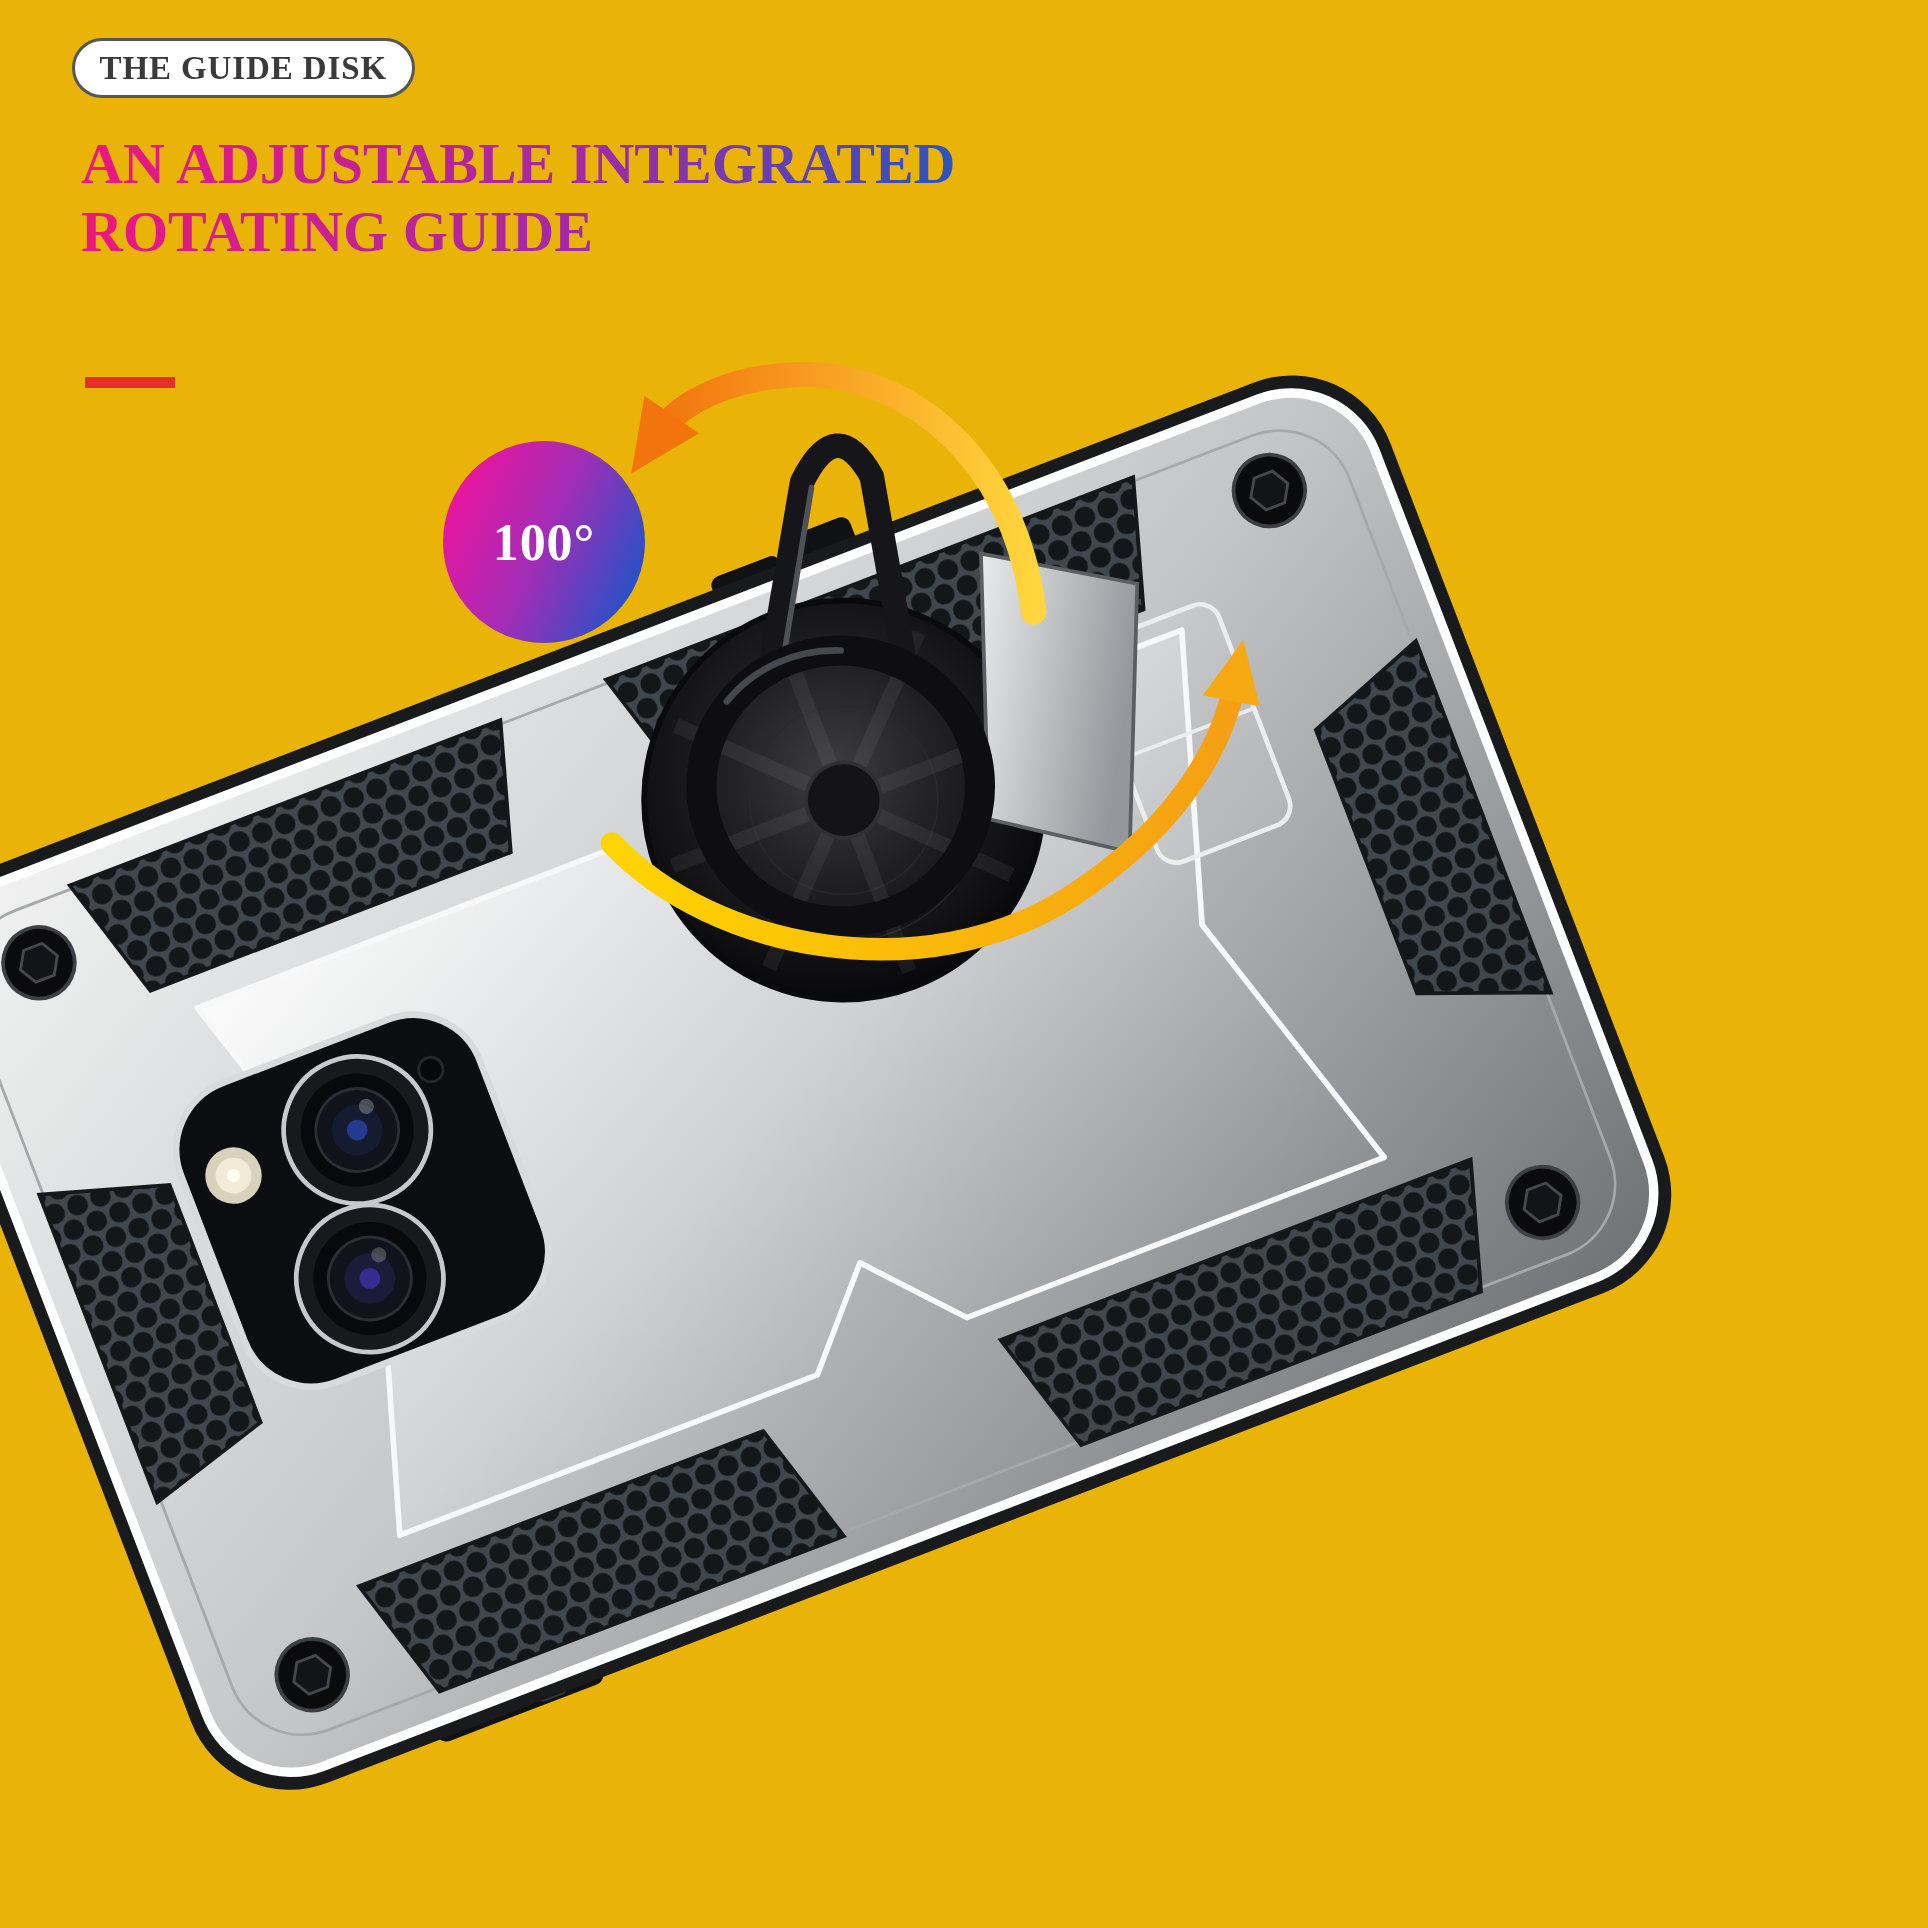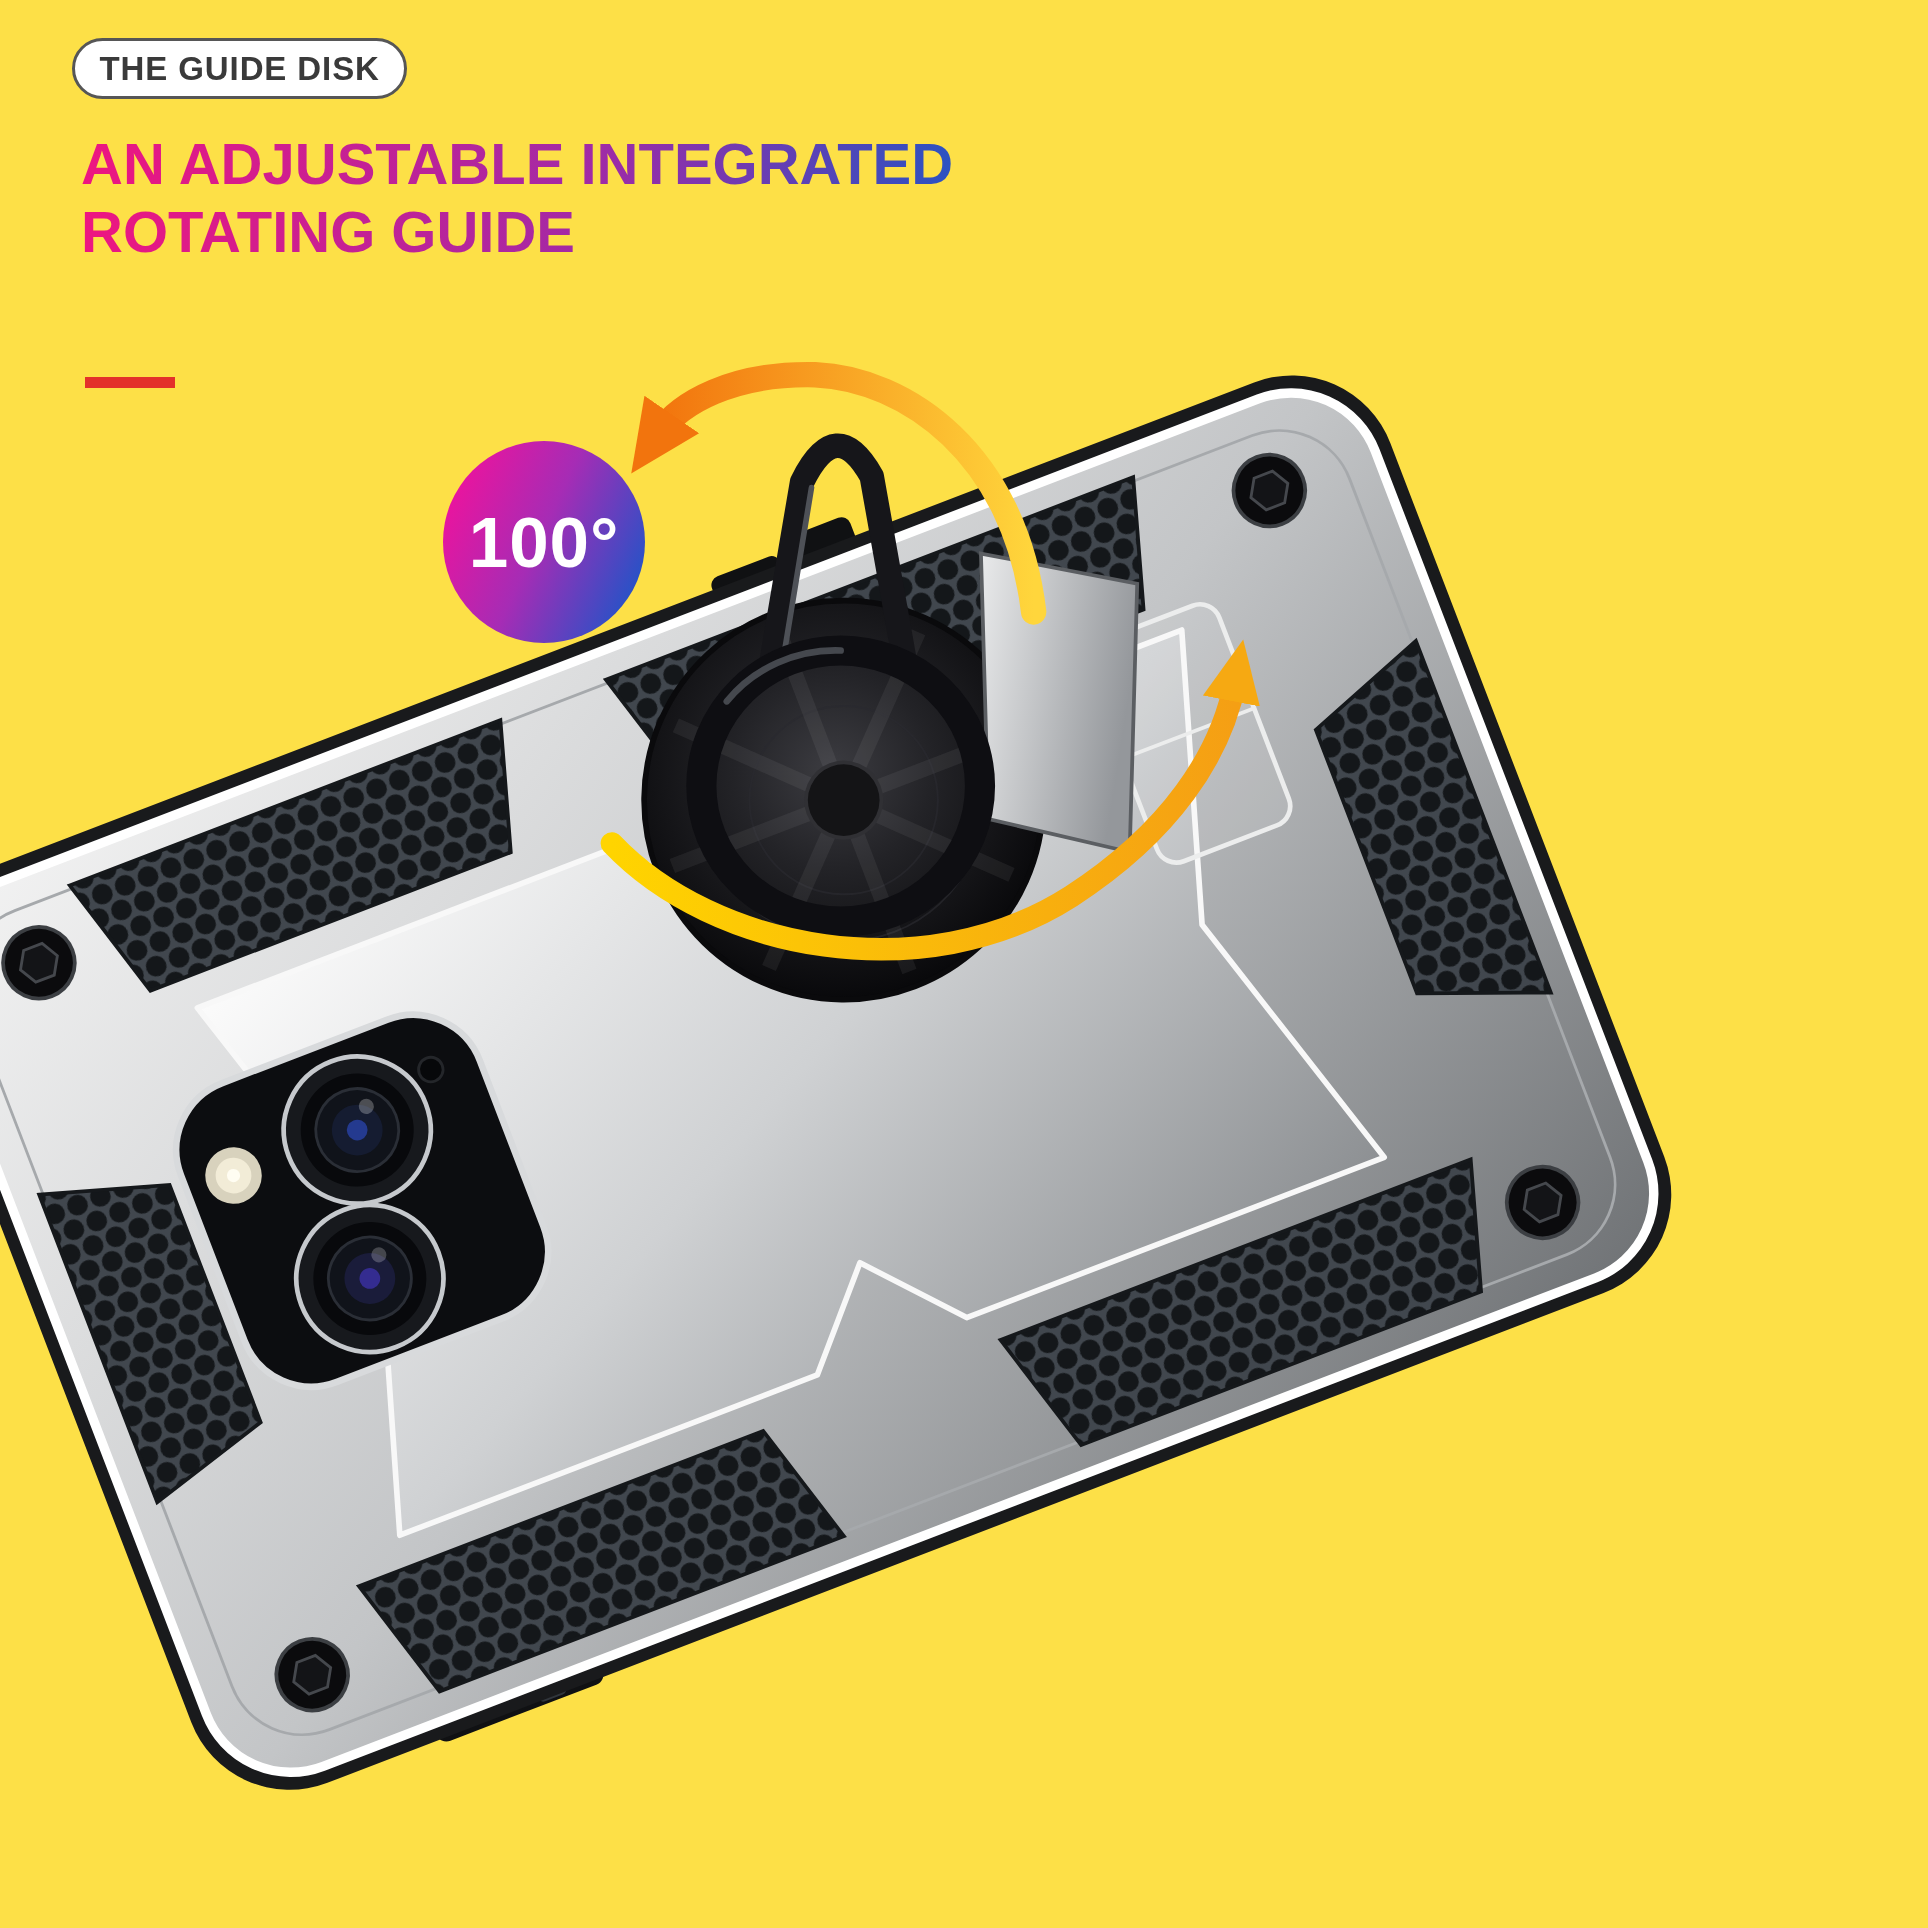--- a/index.html
+++ b/index.html
@@ -1,18 +1,18 @@
 <!DOCTYPE html>
 <html style="font-size:15px"><head>
 <meta charset="utf-8">
 <style>
   * { margin:0; padding:0; box-sizing:border-box; }
   html,body { width:1928px; height:1928px; }
   body { font-family:"Liberation Sans","DejaVu Sans",sans-serif; background:#fff; overflow:hidden; }
-  .canvas { position:relative; width:1928px; height:1928px; background:#fde047; overflow:hidden; }
+  .canvas { position:relative; width:1928px; height:1928px; background:#eab308; overflow:hidden;font-family:Liberation Serif, serif; }
   .scene { position:absolute; left:0; top:0; width:1928px; height:1928px; }
 
   .badge-pill {
     position:absolute; left:72px; top:38px;
     border:3.8px solid #565656; border-radius:38px;
     padding:8.5px 24.5px; font-size:33px; font-weight:bold;
     color:#3a3a3a; letter-spacing:0.9px; background:#fff;
   }
 
   .headline { position:absolute; left:81px; top:130px; font-weight:bold; font-size:58px; line-height:1.18; letter-spacing:0px; }
@@ -22,21 +22,21 @@
     background-size:932px 100%; background-repeat:no-repeat;
     -webkit-background-clip:text; background-clip:text;
     color:transparent; -webkit-text-fill-color:transparent;
   }
 
   .red-dash { position:absolute; left:85px; top:377px; width:90px; height:11.3px; background:#e3312a; }
 
   .angle-badge {
     position:absolute; border-radius:50%;
     display:flex; align-items:center; justify-content:center;
-    color:#ffffff; font-weight:bold; font-size:71px; letter-spacing:0.9px;
+    color:#ffffff; font-weight:bold; font-size:52px; letter-spacing:0.9px;
   }
   .badge-100 { left:443px; top:441px; width:202px; height:202px;
     background:linear-gradient(115deg,#f3119b 6%, #a62cb5 48%, #1757c9 94%); }
   .badge-360 { left:1194px; top:659px; width:207px; height:207px;
     background:linear-gradient(140deg,#f01189 8%, #9228ad 55%, #5633b5 95%); }
 </style>
 </head>
 <body>
 
 <div class="canvas">

